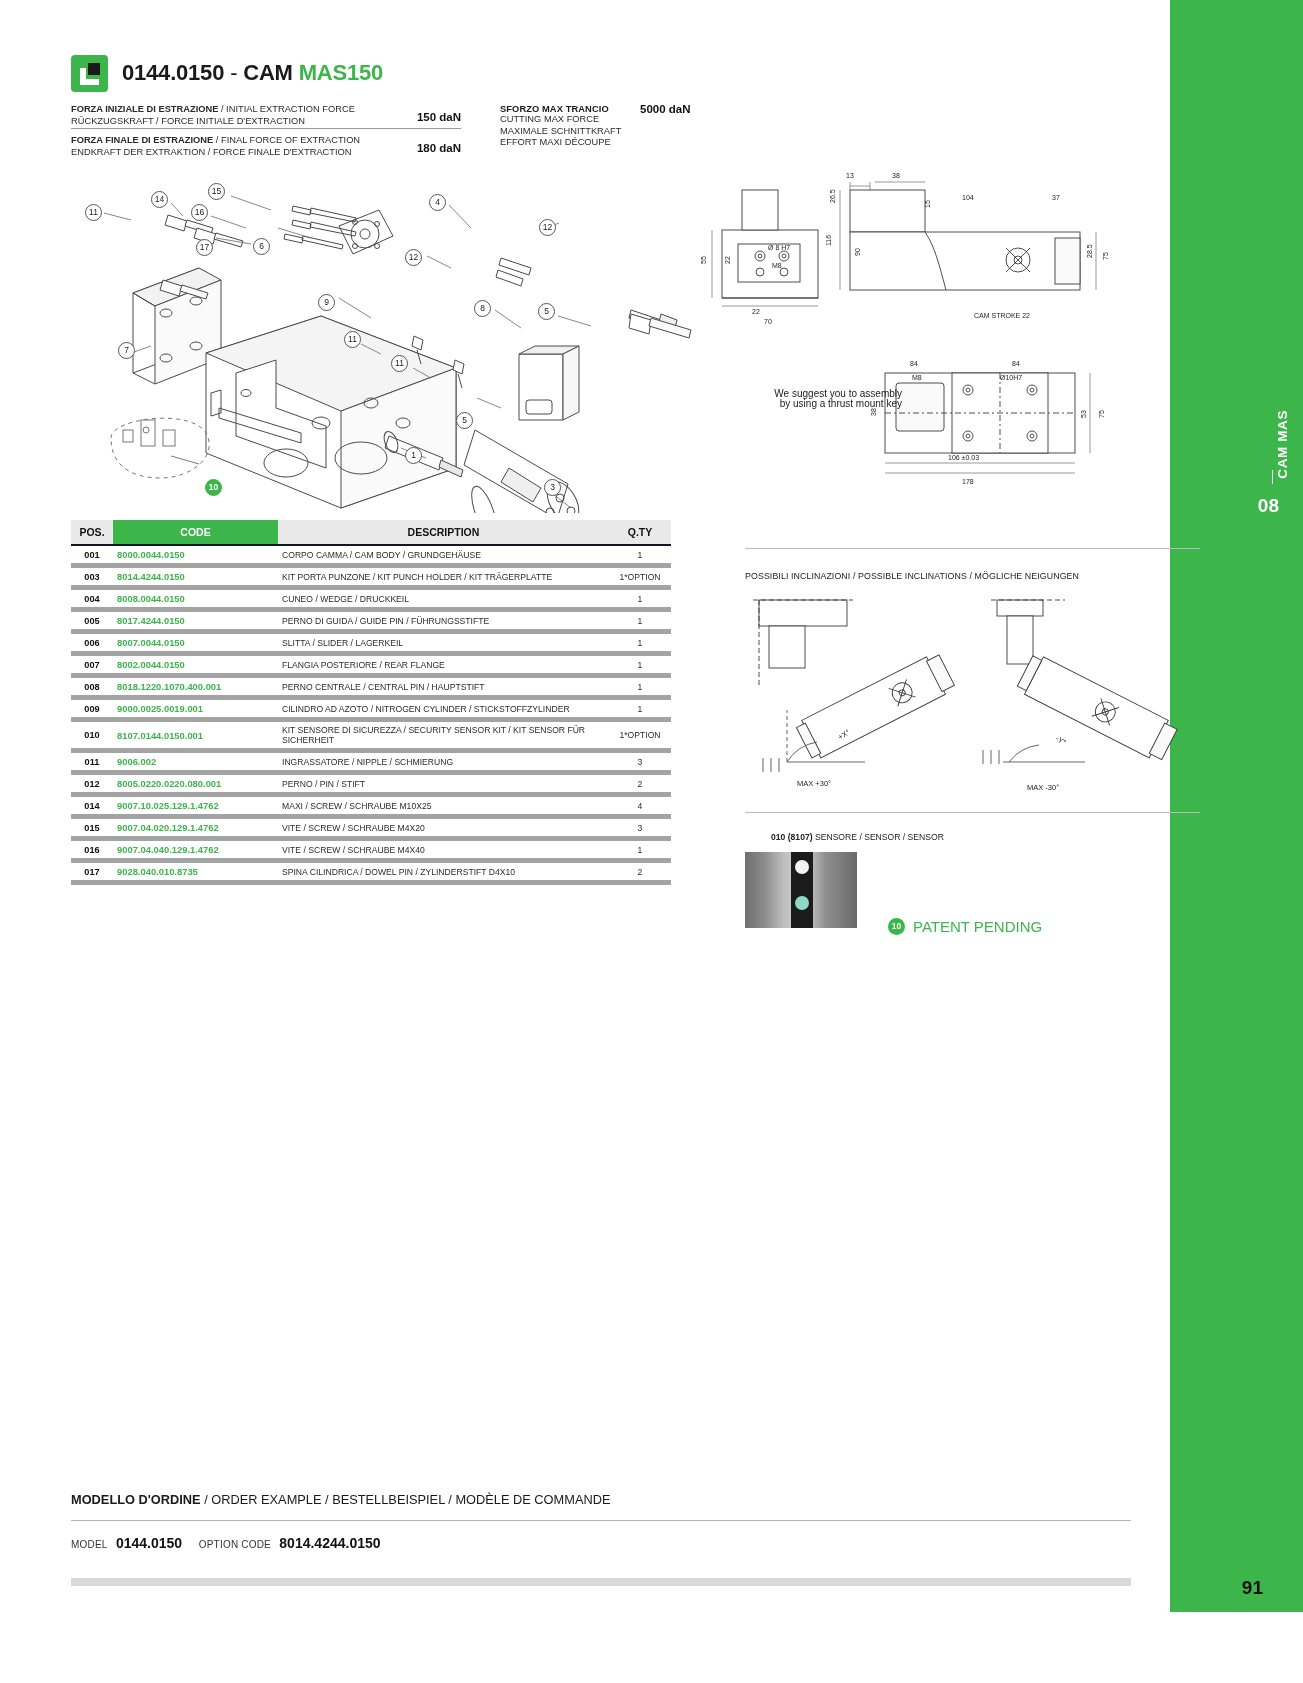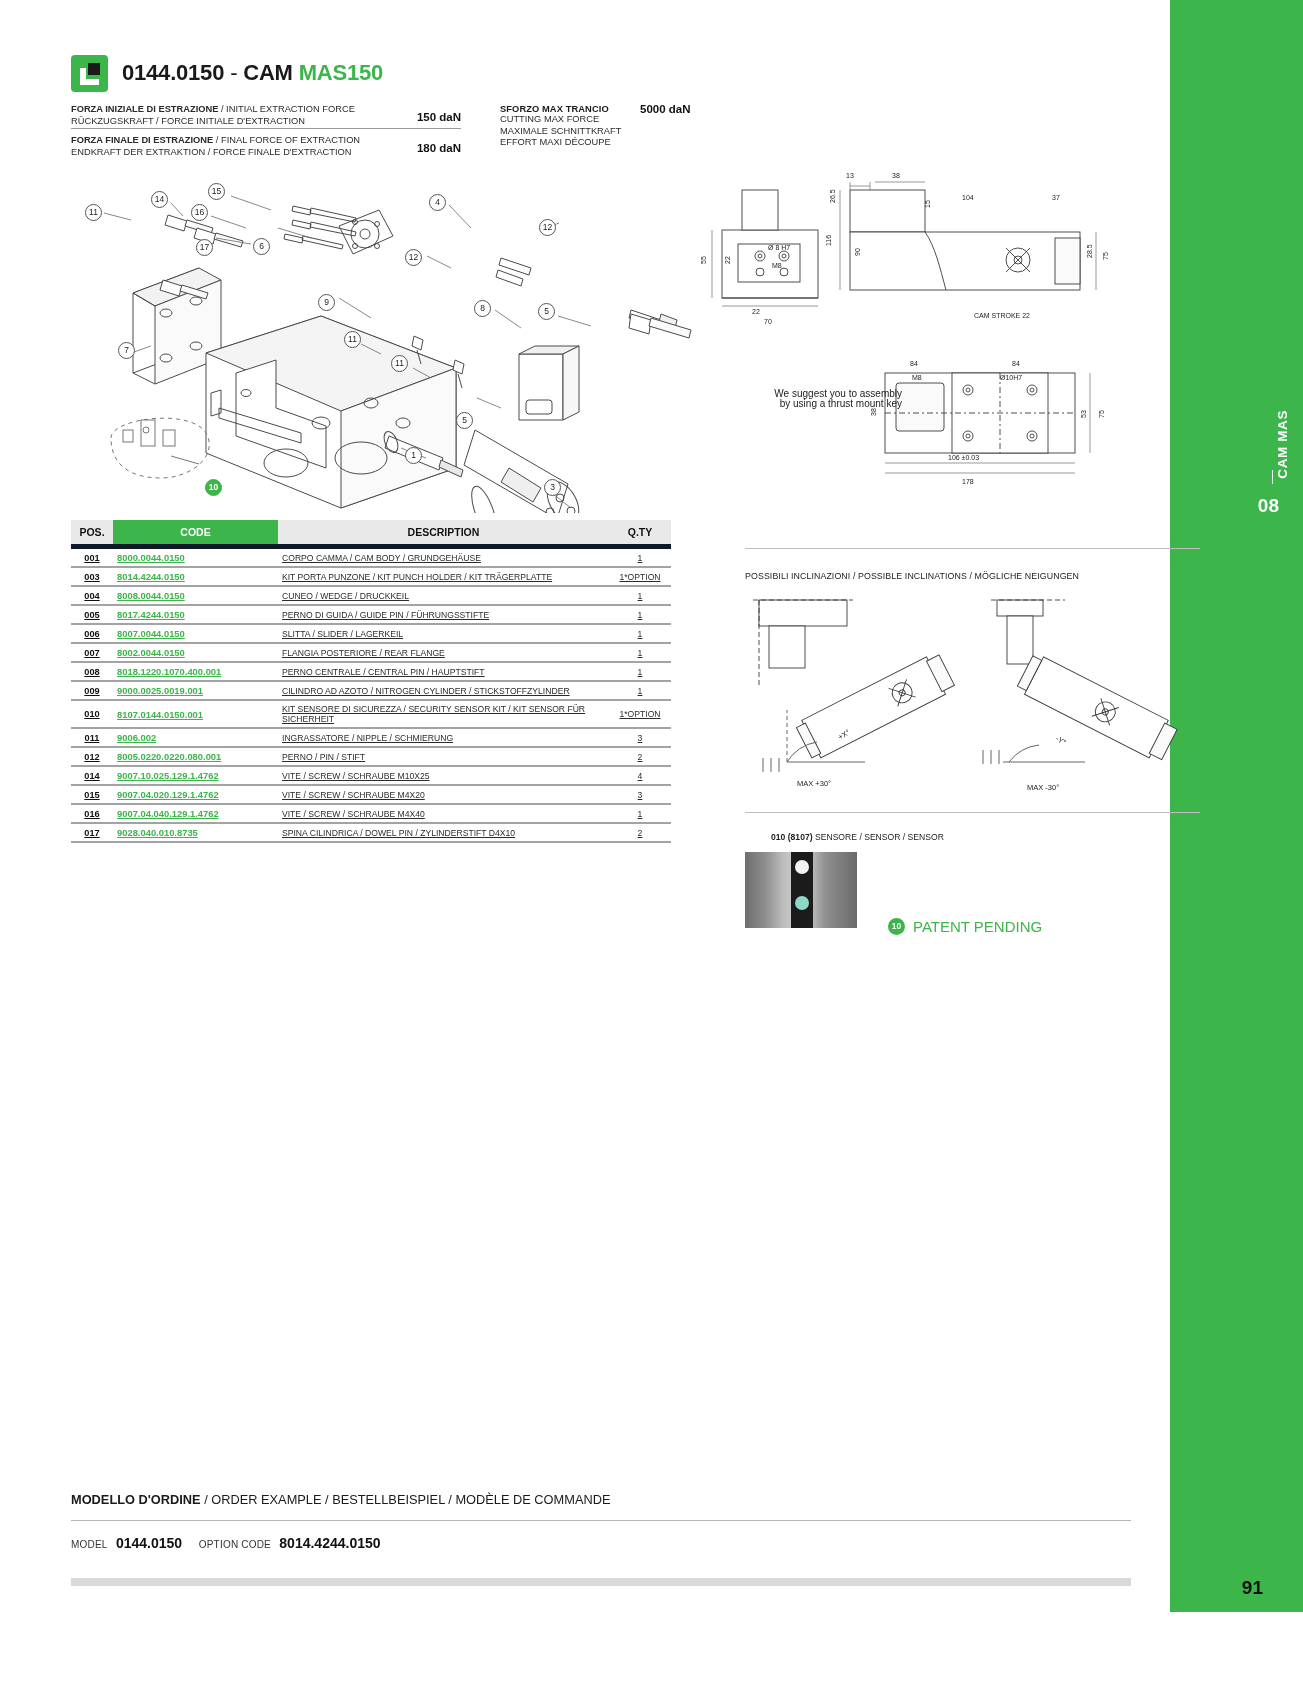--- a/index.html
+++ b/index.html
@@ -82,26 +82,26 @@
     border:1px solid #555; background:#fff;
     font-size:8.5px; color:#222; text-align:center; line-height:15px;
   }
   .bubble.green { background:#3cb54a; border-color:#3cb54a; color:#fff; font-weight:bold; }
 
   
   .tbl { position:absolute; left:71px; top:520px; width:600px; }
   .tbl table { border-collapse:collapse; width:100%; }
   .tbl thead th {
     font-size:10.5px; font-weight:bold; padding:6px 4px; color:#111;
-    background:#e9e9e9; border-bottom:5px solid #0f172a;
+    background:#e9e9e9; border-bottom:2px solid #0f172a;
   }
   .tbl thead th.code-h { background:#3cb54a; color:#fff; }
   .tbl tbody td {
-    font-size:8.6px; padding:3px 4px; border-bottom:2px solid #a3a3a3;
-    color:#2b2b2b; vertical-align:middle;text-decoration:underline;
+    font-size:8.6px; padding:3px 4px; border-bottom:5px solid #a3a3a3;
+    color:#2b2b2b; vertical-align:middle;
   }
   .tbl td.pos { font-size:9.2px; font-weight:bold; color:#111; text-align:center; width:42px; }
   .tbl td.code { font-size:9.4px; font-weight:bold; color:#3cb54a; width:165px; }
   .tbl td.qty { text-align:center; width:62px; font-size:8.6px; }
   .tbl tbody tr:first-child td { border-top:none; }
 
   
   .tech-top { position:absolute; left:700px; top:168px; width:430px; height:345px; }
   .tech-top svg { width:100%; height:100%; display:block; }
   .note {
@@ -422,21 +422,21 @@
           </tr>
         <tr>
             <td class="pos">012</td>
             <td class="code">8005.0220.0220.080.001</td>
             <td>PERNO / PIN / STIFT</td>
             <td class="qty">2</td>
           </tr>
         <tr>
             <td class="pos">014</td>
             <td class="code">9007.10.025.129.1.4762</td>
-            <td>VITE / SCREW / SCHRAUBE M10X25</td>
+            <td>MAXI / SCREW / SCHRAUBE M10X25</td>
             <td class="qty">4</td>
           </tr>
         <tr>
             <td class="pos">015</td>
             <td class="code">9007.04.020.129.1.4762</td>
             <td>VITE / SCREW / SCHRAUBE M4X20</td>
             <td class="qty">3</td>
           </tr>
         <tr>
             <td class="pos">016</td>

